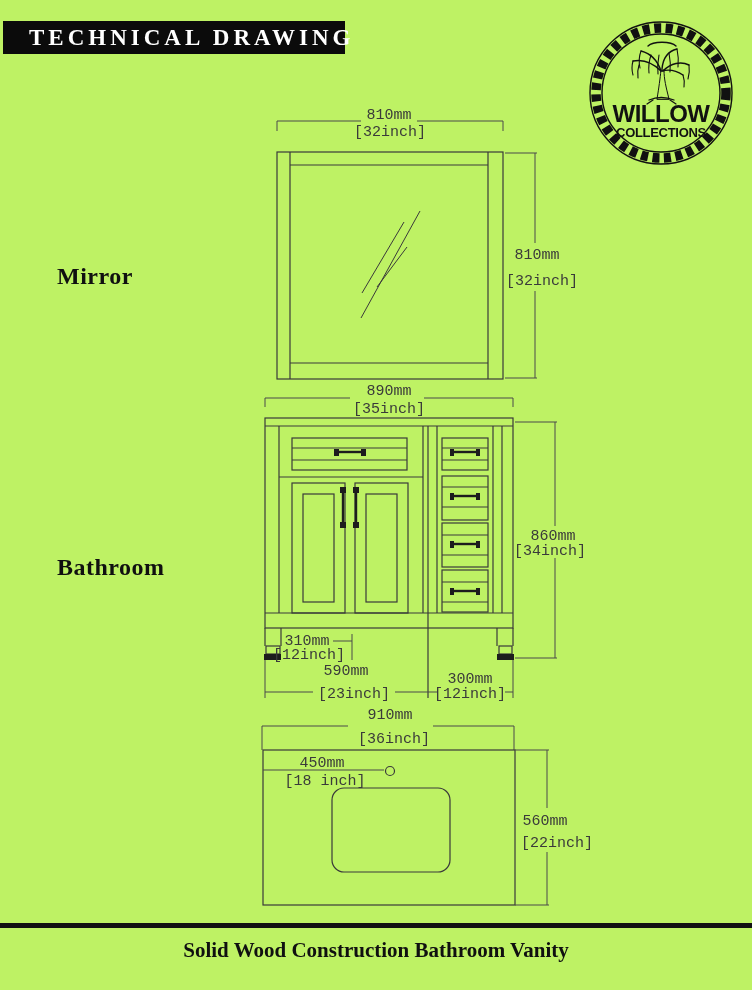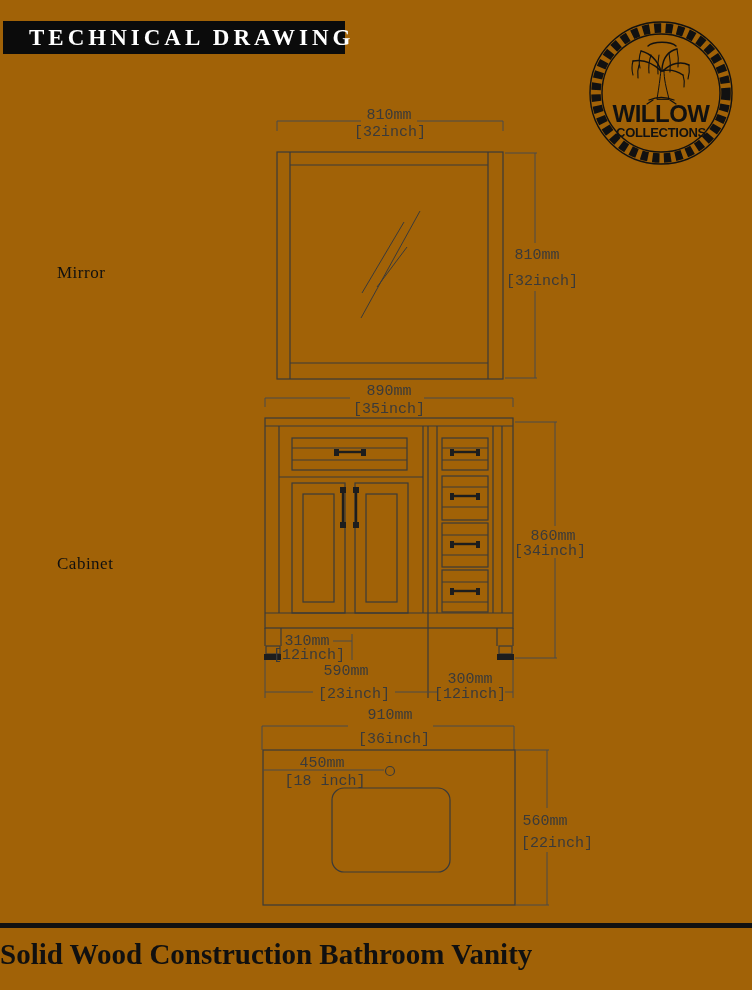--- a/index.html
+++ b/index.html
@@ -1,29 +1,29 @@
 <!DOCTYPE html>
 <html><head>
 <meta charset="utf-8">
 <style>
   html,body { margin:0; padding:0; background:#ffffff; }
   .page {
-    position:relative; width:752px; height:990px; background:#a16207;
+    position:relative; width:752px; height:990px; background:#bef264;
     font-family:"Liberation Serif", serif; overflow:hidden;
   }
   .banner {
     position:absolute; left:3px; top:21px; width:342px; height:33px;
     background:#0b0b0b; display:flex; align-items:center;
   }
   .banner span {
     color:#ffffff; font-weight:bold; font-size:23px; letter-spacing:4px;
     padding-left:26px; white-space:nowrap;
   }
   .side-label {
-    position:absolute; font-weight:normal; color:#101010; font-size:17px;
+    position:absolute; font-weight:bold; color:#101010; font-size:24px;
     letter-spacing:0.5px;
   }
   #label-mirror     { left:57px; top:263px; }
   #label-cabinet    { left:57px; top:554px; }
   #label-countertop { left:57px; top:810px; }
   .logo { position:absolute; left:581px; top:13px; }
   .drawing { position:absolute; left:0; top:0; }
   .drawing line, .drawing rect, .drawing circle { stroke:#3a3a3a; stroke-width:1.2; fill:none; }
   .drawing .dimline { stroke:#4a4a4a; stroke-width:1; }
   .drawing .thin { stroke-width:1; }
@@ -34,22 +34,22 @@
     stroke:none;
   }
   .logo circle { fill:none; stroke:#111; }
   .logo path { stroke:#111; fill:none; stroke-linecap:round; }
   .logo .brand {
     font-family:"Liberation Sans", sans-serif; font-weight:bold; fill:#111;
     stroke:none;
   }
   .footer-rule { position:absolute; left:0; top:923px; width:752px; height:5px; background:#111; }
   .footer-caption {
-    position:absolute; top:938px; left:0; width:752px; 
-    font-weight:bold; font-size:29px; color:#101010;
+    position:absolute; top:938px; left:0; width:752px; text-align:center;
+    font-weight:bold; font-size:21px; color:#101010;
   }
 </style>
 </head>
 <body>
 
 <div class="page">
 
   <div class="banner">
     <span>TECHNICAL DRAWING</span>
   </div>
@@ -78,21 +78,21 @@
       <path d="M96,36 q2,9 1,18" stroke-width="1.1"></path>
       <path d="M108,52 q1,7 -1,14" stroke-width="1.1"></path>
       <path d="M102,62 q2,6 1,12" stroke-width="1.1"></path>
       <path d="M58,52 q-2,6 -1,13" stroke-width="1.1"></path>
     </g>
     <text class="brand" x="80" y="109" font-size="24" text-anchor="middle" letter-spacing="-0.5">WILLOW</text>
     <text class="brand" x="80" y="124" font-size="13" text-anchor="middle" letter-spacing="-0.3">COLLECTIONS</text>
   </svg>
 
   <div class="side-label" id="label-mirror">Mirror</div>
-  <div class="side-label" id="label-cabinet">Cabinet</div>
+  <div class="side-label" id="label-cabinet">Bathroom</div>
 
   <svg class="drawing" width="752" height="990" viewBox="0 0 752 990">
 
     <g>
       <line class="dimline" x1="277" y1="121" x2="361" y2="121"></line>
       <line class="dimline" x1="417" y1="121" x2="503" y2="121"></line>
       <line class="dimline" x1="277" y1="121" x2="277" y2="131"></line>
       <line class="dimline" x1="503" y1="121" x2="503" y2="131"></line>
       <text class="dim" x="389" y="119" text-anchor="middle">810mm</text>
       <text class="dim" x="390" y="136" text-anchor="middle">[32inch]</text>

